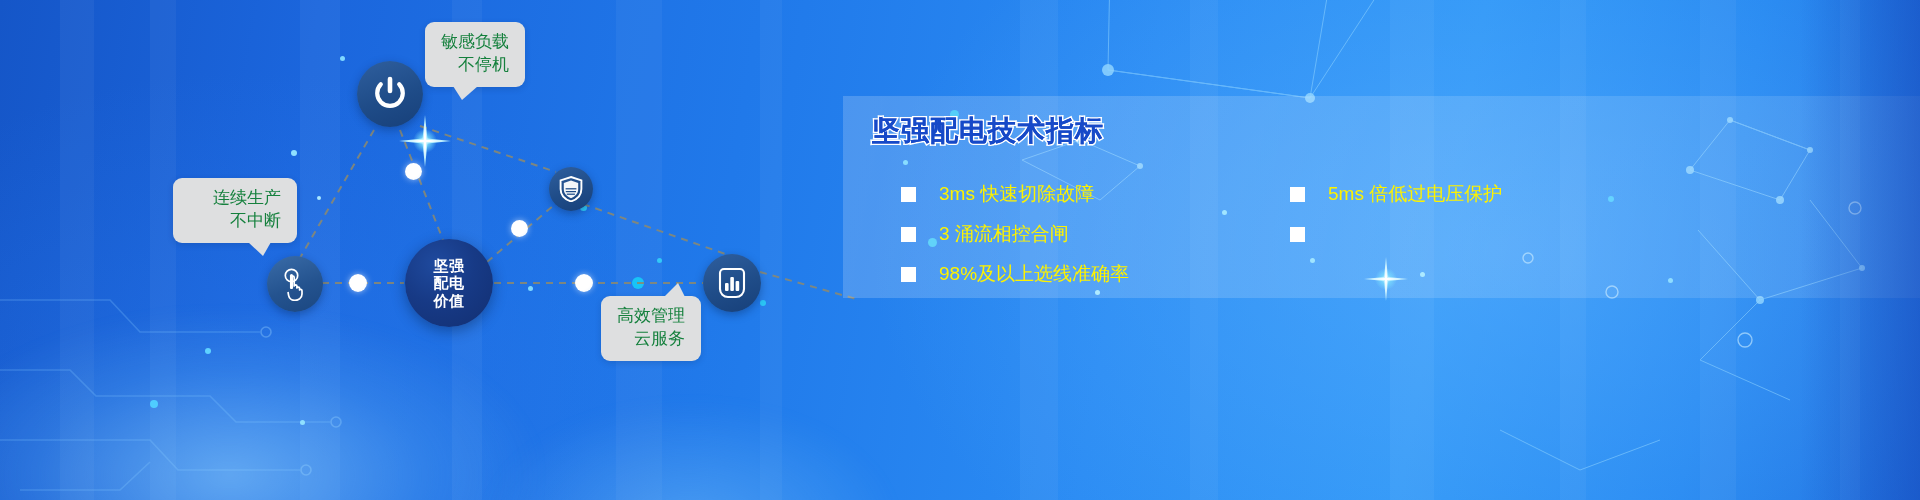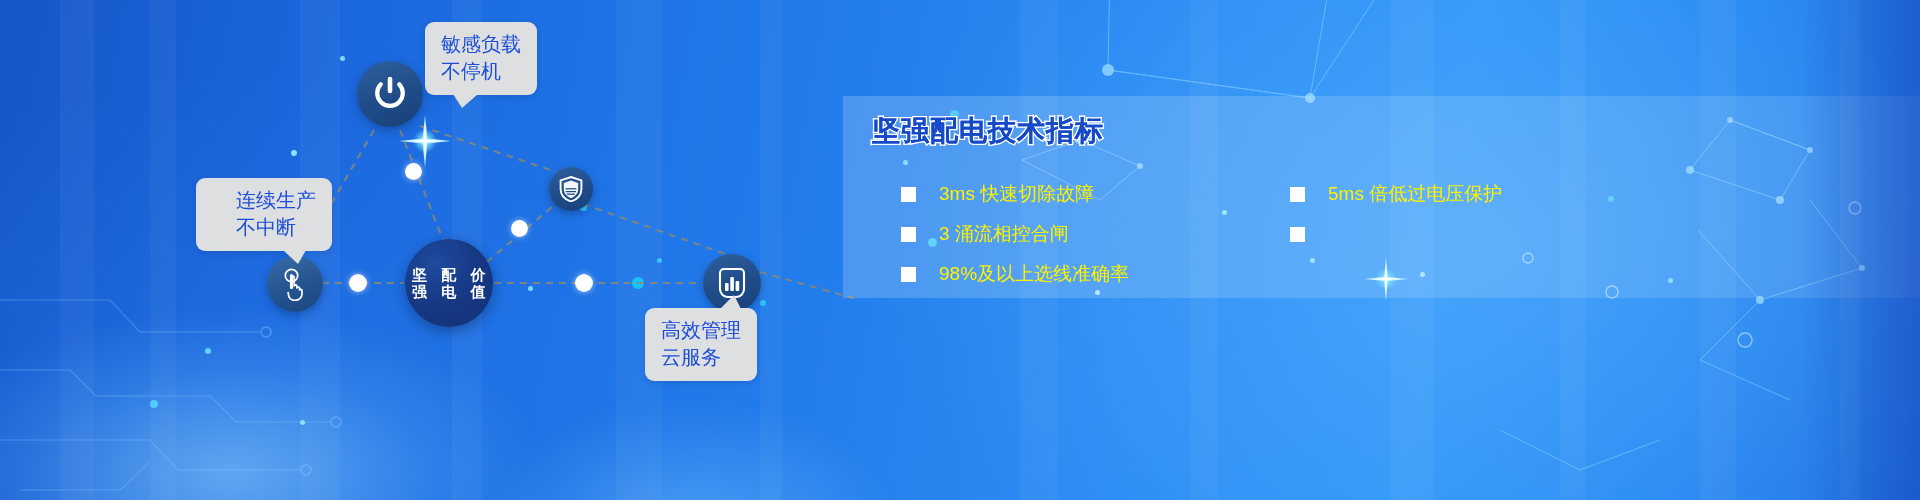--- a/index.html
+++ b/index.html
@@ -75,69 +75,69 @@
     width:58px; height:58px; left:703px; top:254px;
     background:linear-gradient(160deg,#2f5f9e 0%,#1f4c88 55%,#17407a 100%);
     box-shadow:0 3px 9px rgba(5,30,70,.35);
   }
 
   .center-circle {
     position:absolute; left:405px; top:239px; width:88px; height:88px;
     border-radius:50%;
     background:radial-gradient(circle at 35% 28%, #1f4a9e 0%, #173a86 45%, #122f72 100%);
     color:#fff; font-weight:bold; font-size:15px; line-height:1.16;
-    display:flex; flex-direction:row; align-items:center; justify-content:center;
+    display:flex; flex-direction:column; align-items:center; justify-content:center;
     text-align:center; letter-spacing:.5px;
     box-shadow:0 4px 14px rgba(6,24,60,.4);
   }
 
   .wdot {
     position:absolute; border-radius:50%;
     background:radial-gradient(circle at 34% 30%, #ffffff 0%, #ffffff 60%, #e8f3ff 100%);
     box-shadow:0 0 6px rgba(255,255,255,.55);
   }
 
   
   .spark { position:absolute; pointer-events:none; }
 
   
   .callout {
     position:absolute;
     background:#dedfe0;
     border-radius:9px;
-    color:#1d4ed8;
-    font-size:20px; line-height:1.34;
-    text-align:left;
+    color:#15803d;
+    font-size:17px; line-height:1.34;
+    text-align:right;
     padding:9px 16px 10px;
     box-shadow:0 2px 6px rgba(10,40,90,.18);
     white-space:nowrap;
   }
   .callout .tail {
     position:absolute; width:0; height:0;
   }
   
   .callout.c1 { left:425px; top:22px; }
   .callout.c1 .tail {
     left:28px; bottom:-13px;
     border-left:9px solid transparent; border-right:16px solid transparent;
     border-top:14px solid #dedfe0;
   }
   .callout.c2 { left:576px; top:108px; }
   .callout.c2 .tail {
     left:18px; bottom:-13px;
     border-left:8px solid transparent; border-right:16px solid transparent;
     border-top:14px solid #dedfe0;
   }
-  .callout.c3 { left:196px; top:178px;padding-left:40px; }
+  .callout.c3 { left:173px; top:178px;padding-left:40px; }
   .callout.c3 .tail {
     right:26px; bottom:-13px;
     border-left:15px solid transparent; border-right:8px solid transparent;
     border-top:14px solid #dedfe0;
   }
-  .callout.c4 { left:601px; top:308px;margin-left:44px; }
+  .callout.c4 { left:601px; top:296px; }
   .callout.c4 .tail {
     right:16px; top:-13px;
     border-left:14px solid transparent; border-right:7px solid transparent;
     border-bottom:14px solid #dedfe0;
   }
 
   
   .spec-panel {
     position:absolute; left:843px; top:96px; width:1077px; height:202px;
     background:linear-gradient(100deg, rgba(255,255,255,0.19) 0%, rgba(255,255,255,0.15) 45%, rgba(255,255,255,0.10) 100%);

